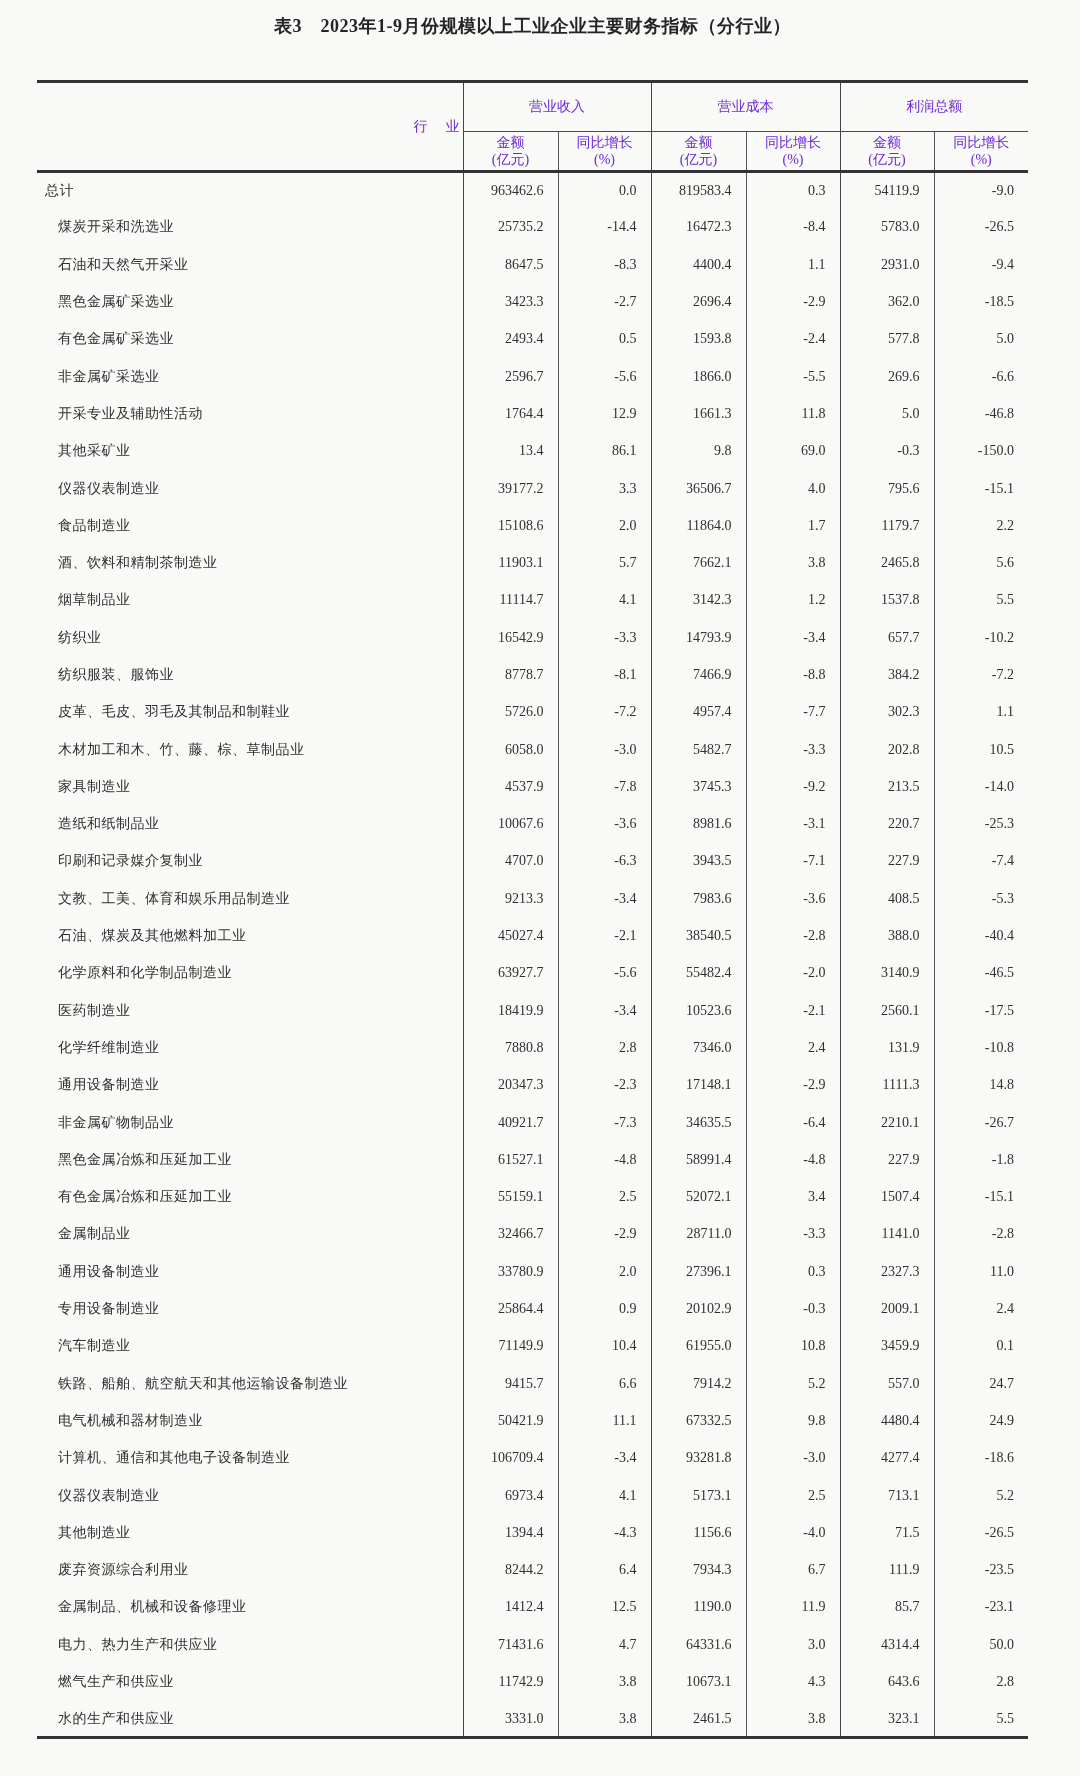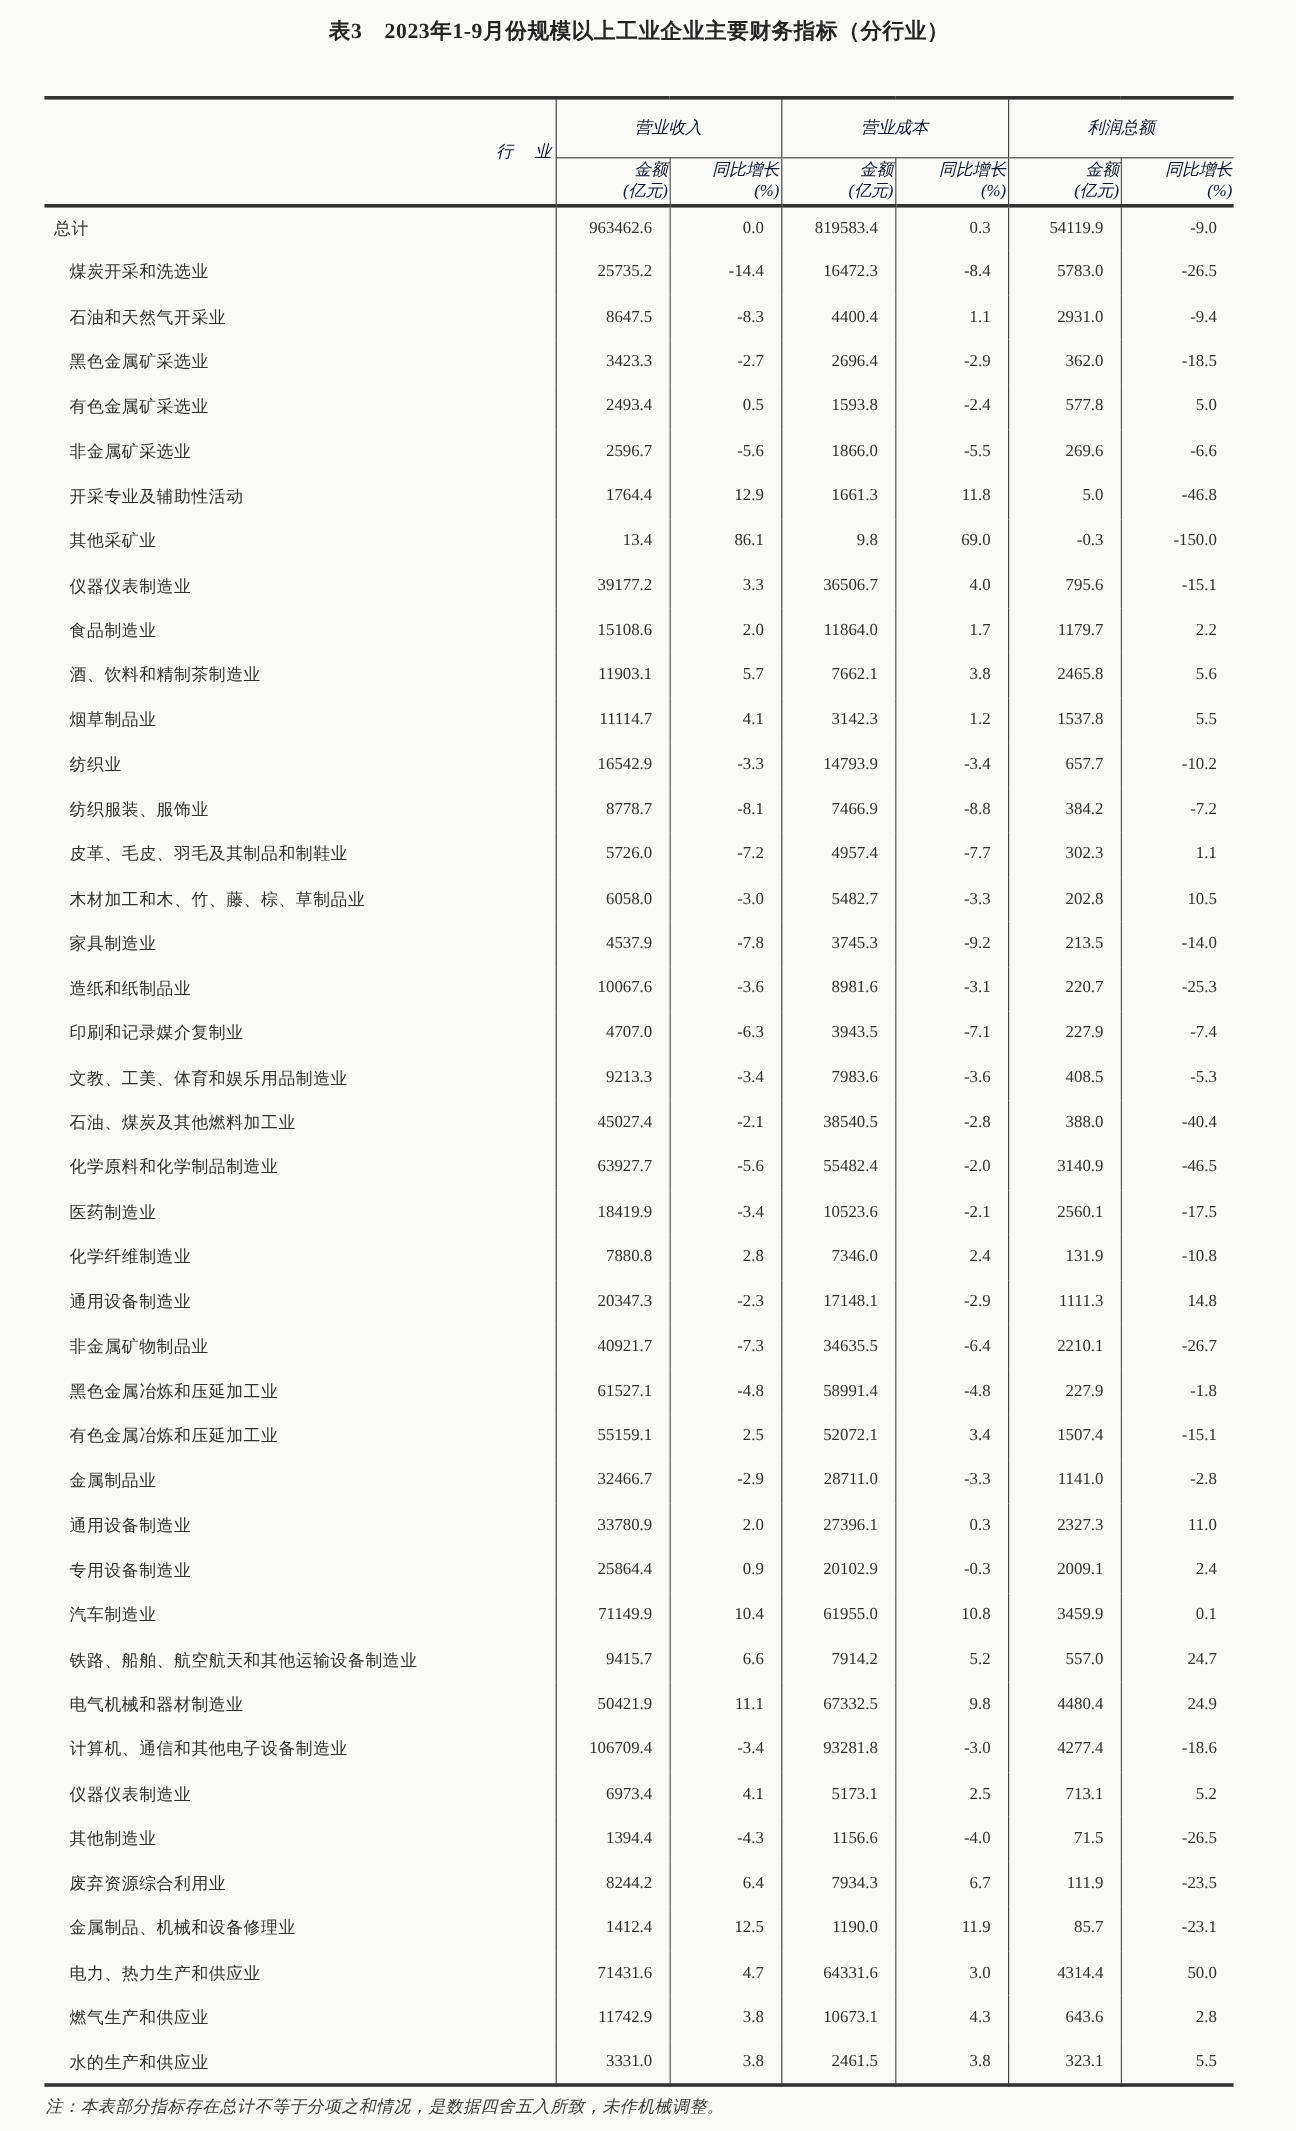--- a/index.html
+++ b/index.html
@@ -28,35 +28,35 @@
     font-size: 14px;
   }
   col.c-ind { width: 426px; }
   col.c-n1 { width: 95px; }
   col.c-n2 { width: 93px; }
   col.c-n3 { width: 95px; }
   col.c-n4 { width: 94px; }
   col.c-n5 { width: 94px; }
   col.c-n6 { width: 94px; }
 
-  thead th { font-weight: normal; color: #0f172a; font-style: italic; }
+  thead th { font-weight: normal; color: #6d28d9; }
   tr.group-row { height: 50px; }
   tr.sub-row  { height: 40px; }
 
   th.industry-head {
     text-align: right; vertical-align: middle;
     border-bottom: 3px solid #333;
     letter-spacing: 2px;
   }
   th.grp {
     text-align: center; vertical-align: middle;
     border-left: 1.5px solid #444;
     border-bottom: 1.5px solid #4a4a4a;
   }
-  tr.sub-row th { text-align: right; vertical-align: middle; line-height: 1.25; border-bottom: 3px solid #333; }
+  tr.sub-row th { text-align: center; vertical-align: middle; line-height: 1.25; border-bottom: 3px solid #333; }
   th.vmaj, td.vmaj { border-left: 1.5px solid #444; }
   th.vmin, td.vmin { border-left: 1px solid #555; }
 
   tbody tr { height: 37.3px; }
   tbody td { vertical-align: middle; color: #303030; }
   td.ind { text-align: left; padding-left: 8px; letter-spacing: 0.5px; }
   td.ind.indent { padding-left: 21px; }
   td.num { text-align: right; padding-right: 14px; font-variant-numeric: tabular-nums; }
 
   .note {
@@ -491,15 +491,14 @@
     <td class="num vmaj">3331.0</td>
     <td class="num vmin">3.8</td>
     <td class="num vmaj">2461.5</td>
     <td class="num vmin">3.8</td>
     <td class="num vmaj">323.1</td>
     <td class="num vmin">5.5</td>
   </tr>
       </tbody>
   </table>
 
-  <div class="note">注：本表部分指标存在总计不等于分项之和情况，是数据四舍五入所致，未作机械调整。</div>
 
 </div>
 
 </body></html>

